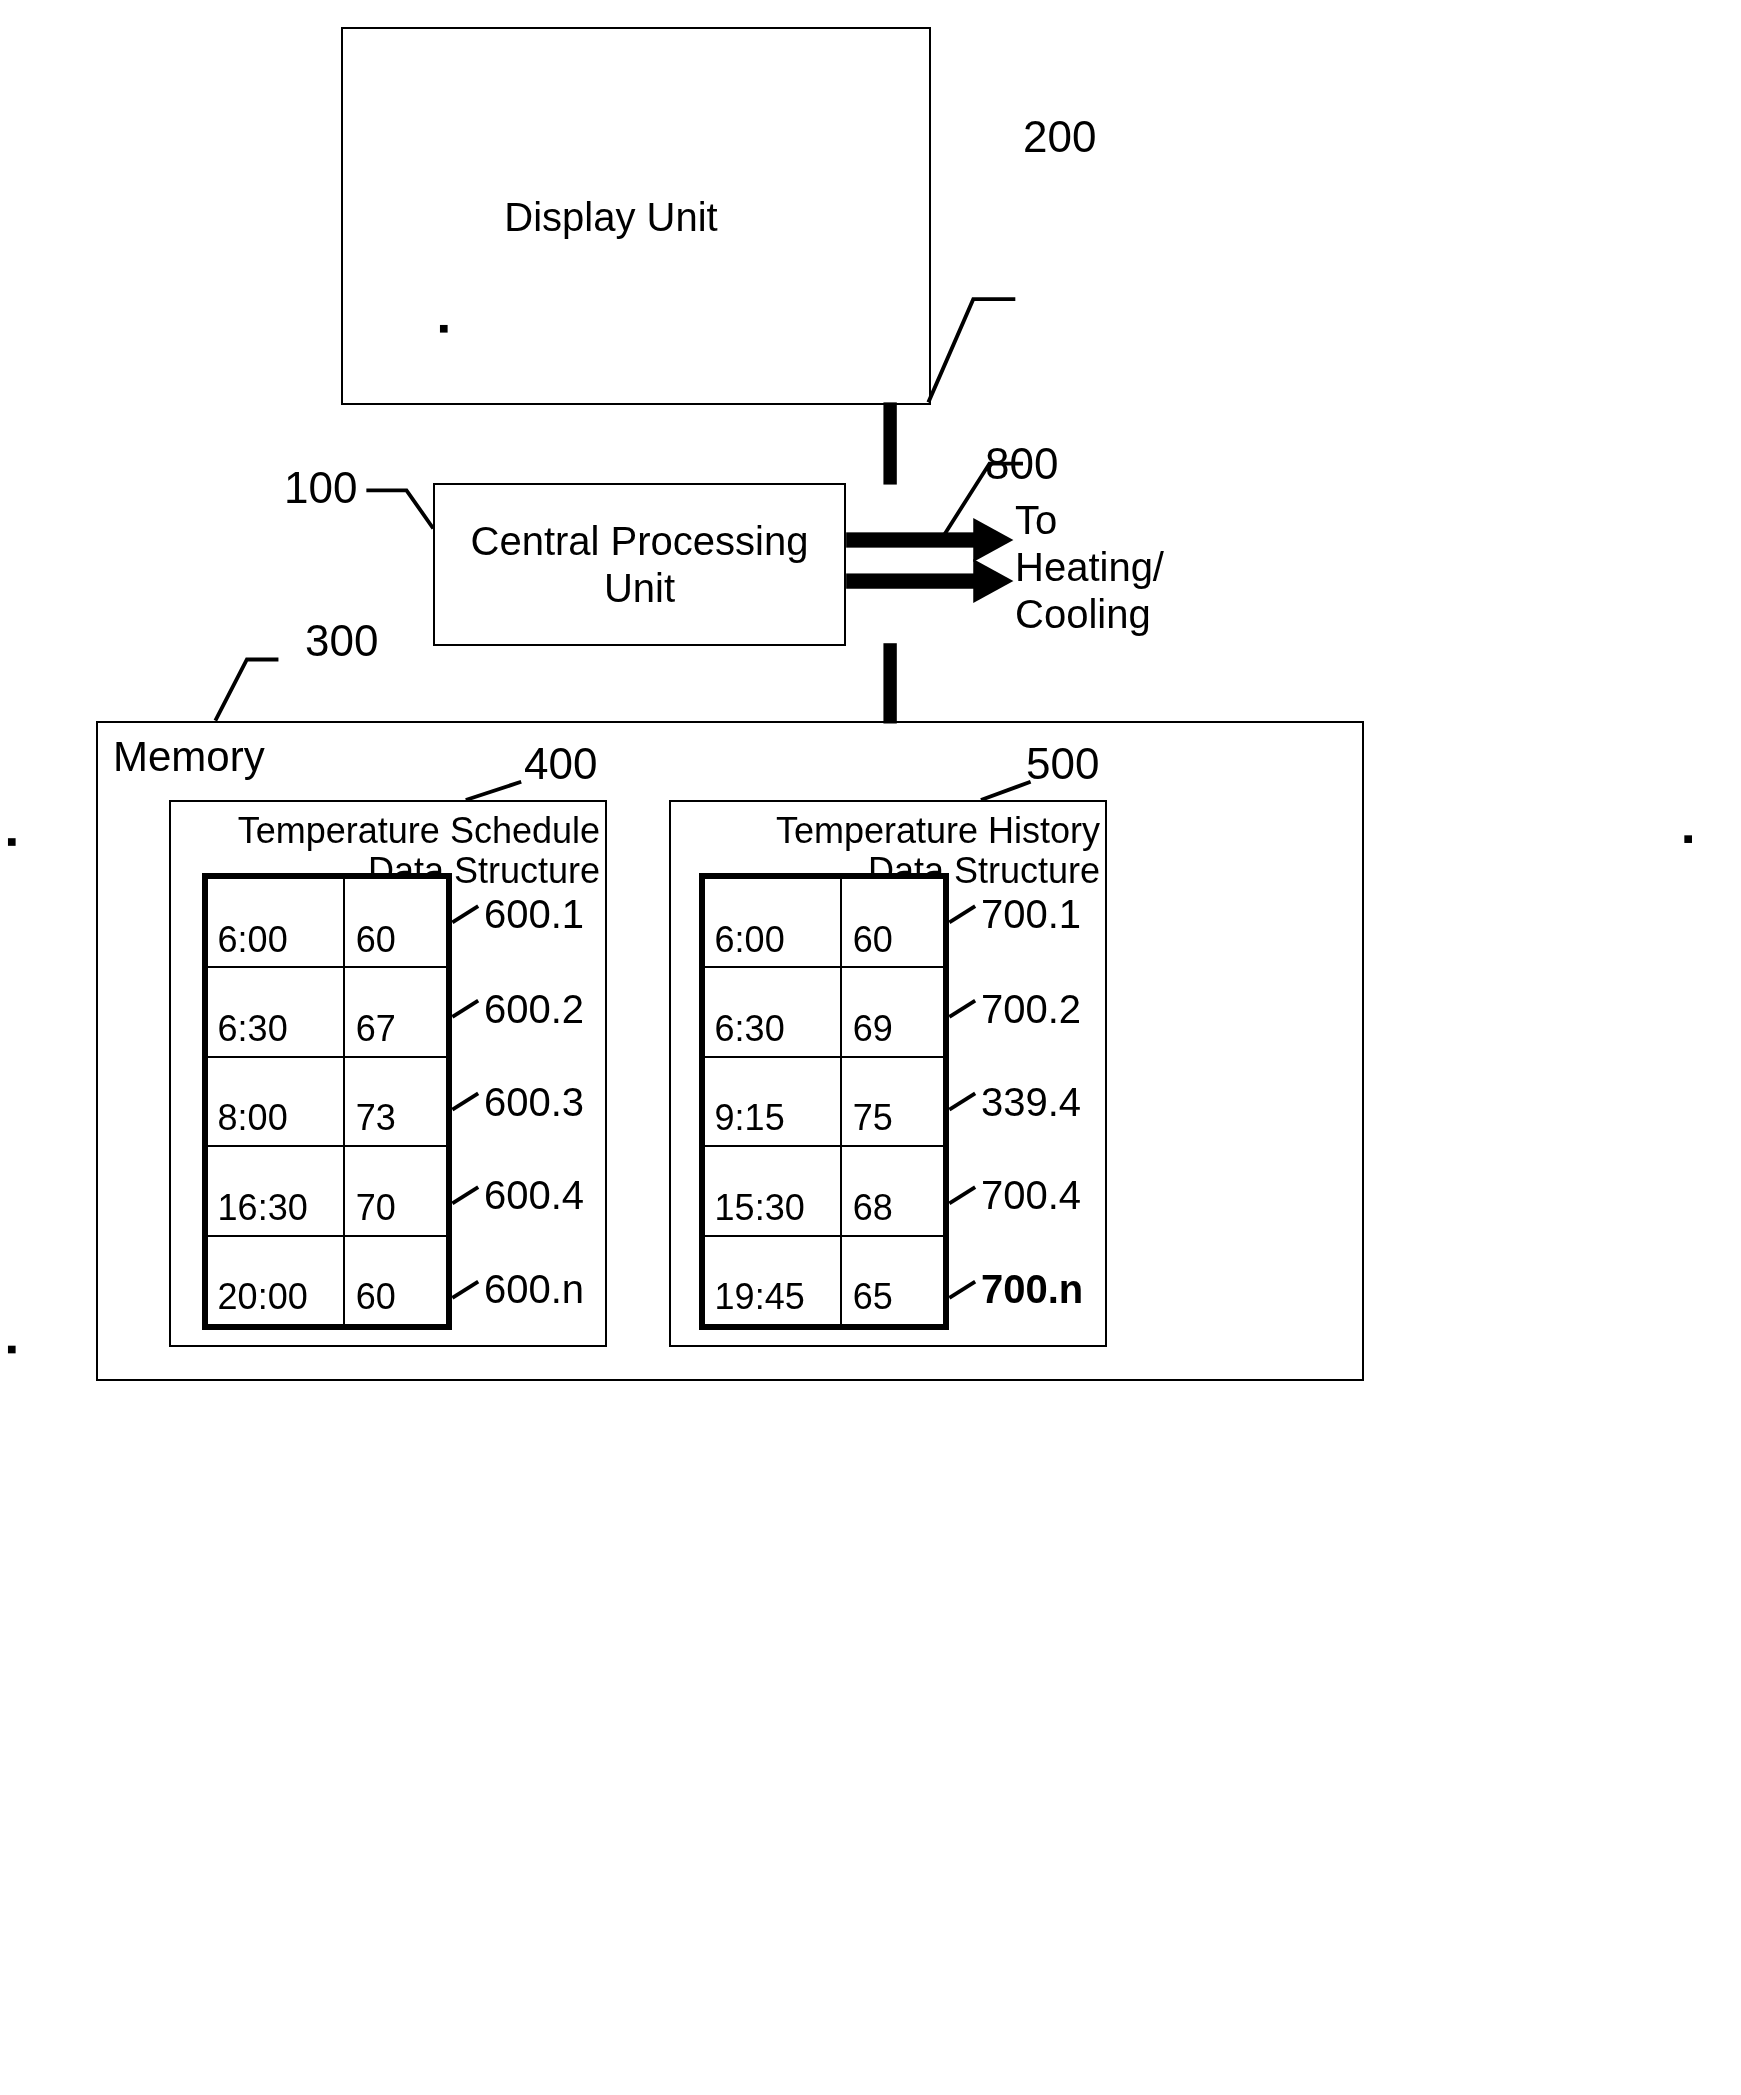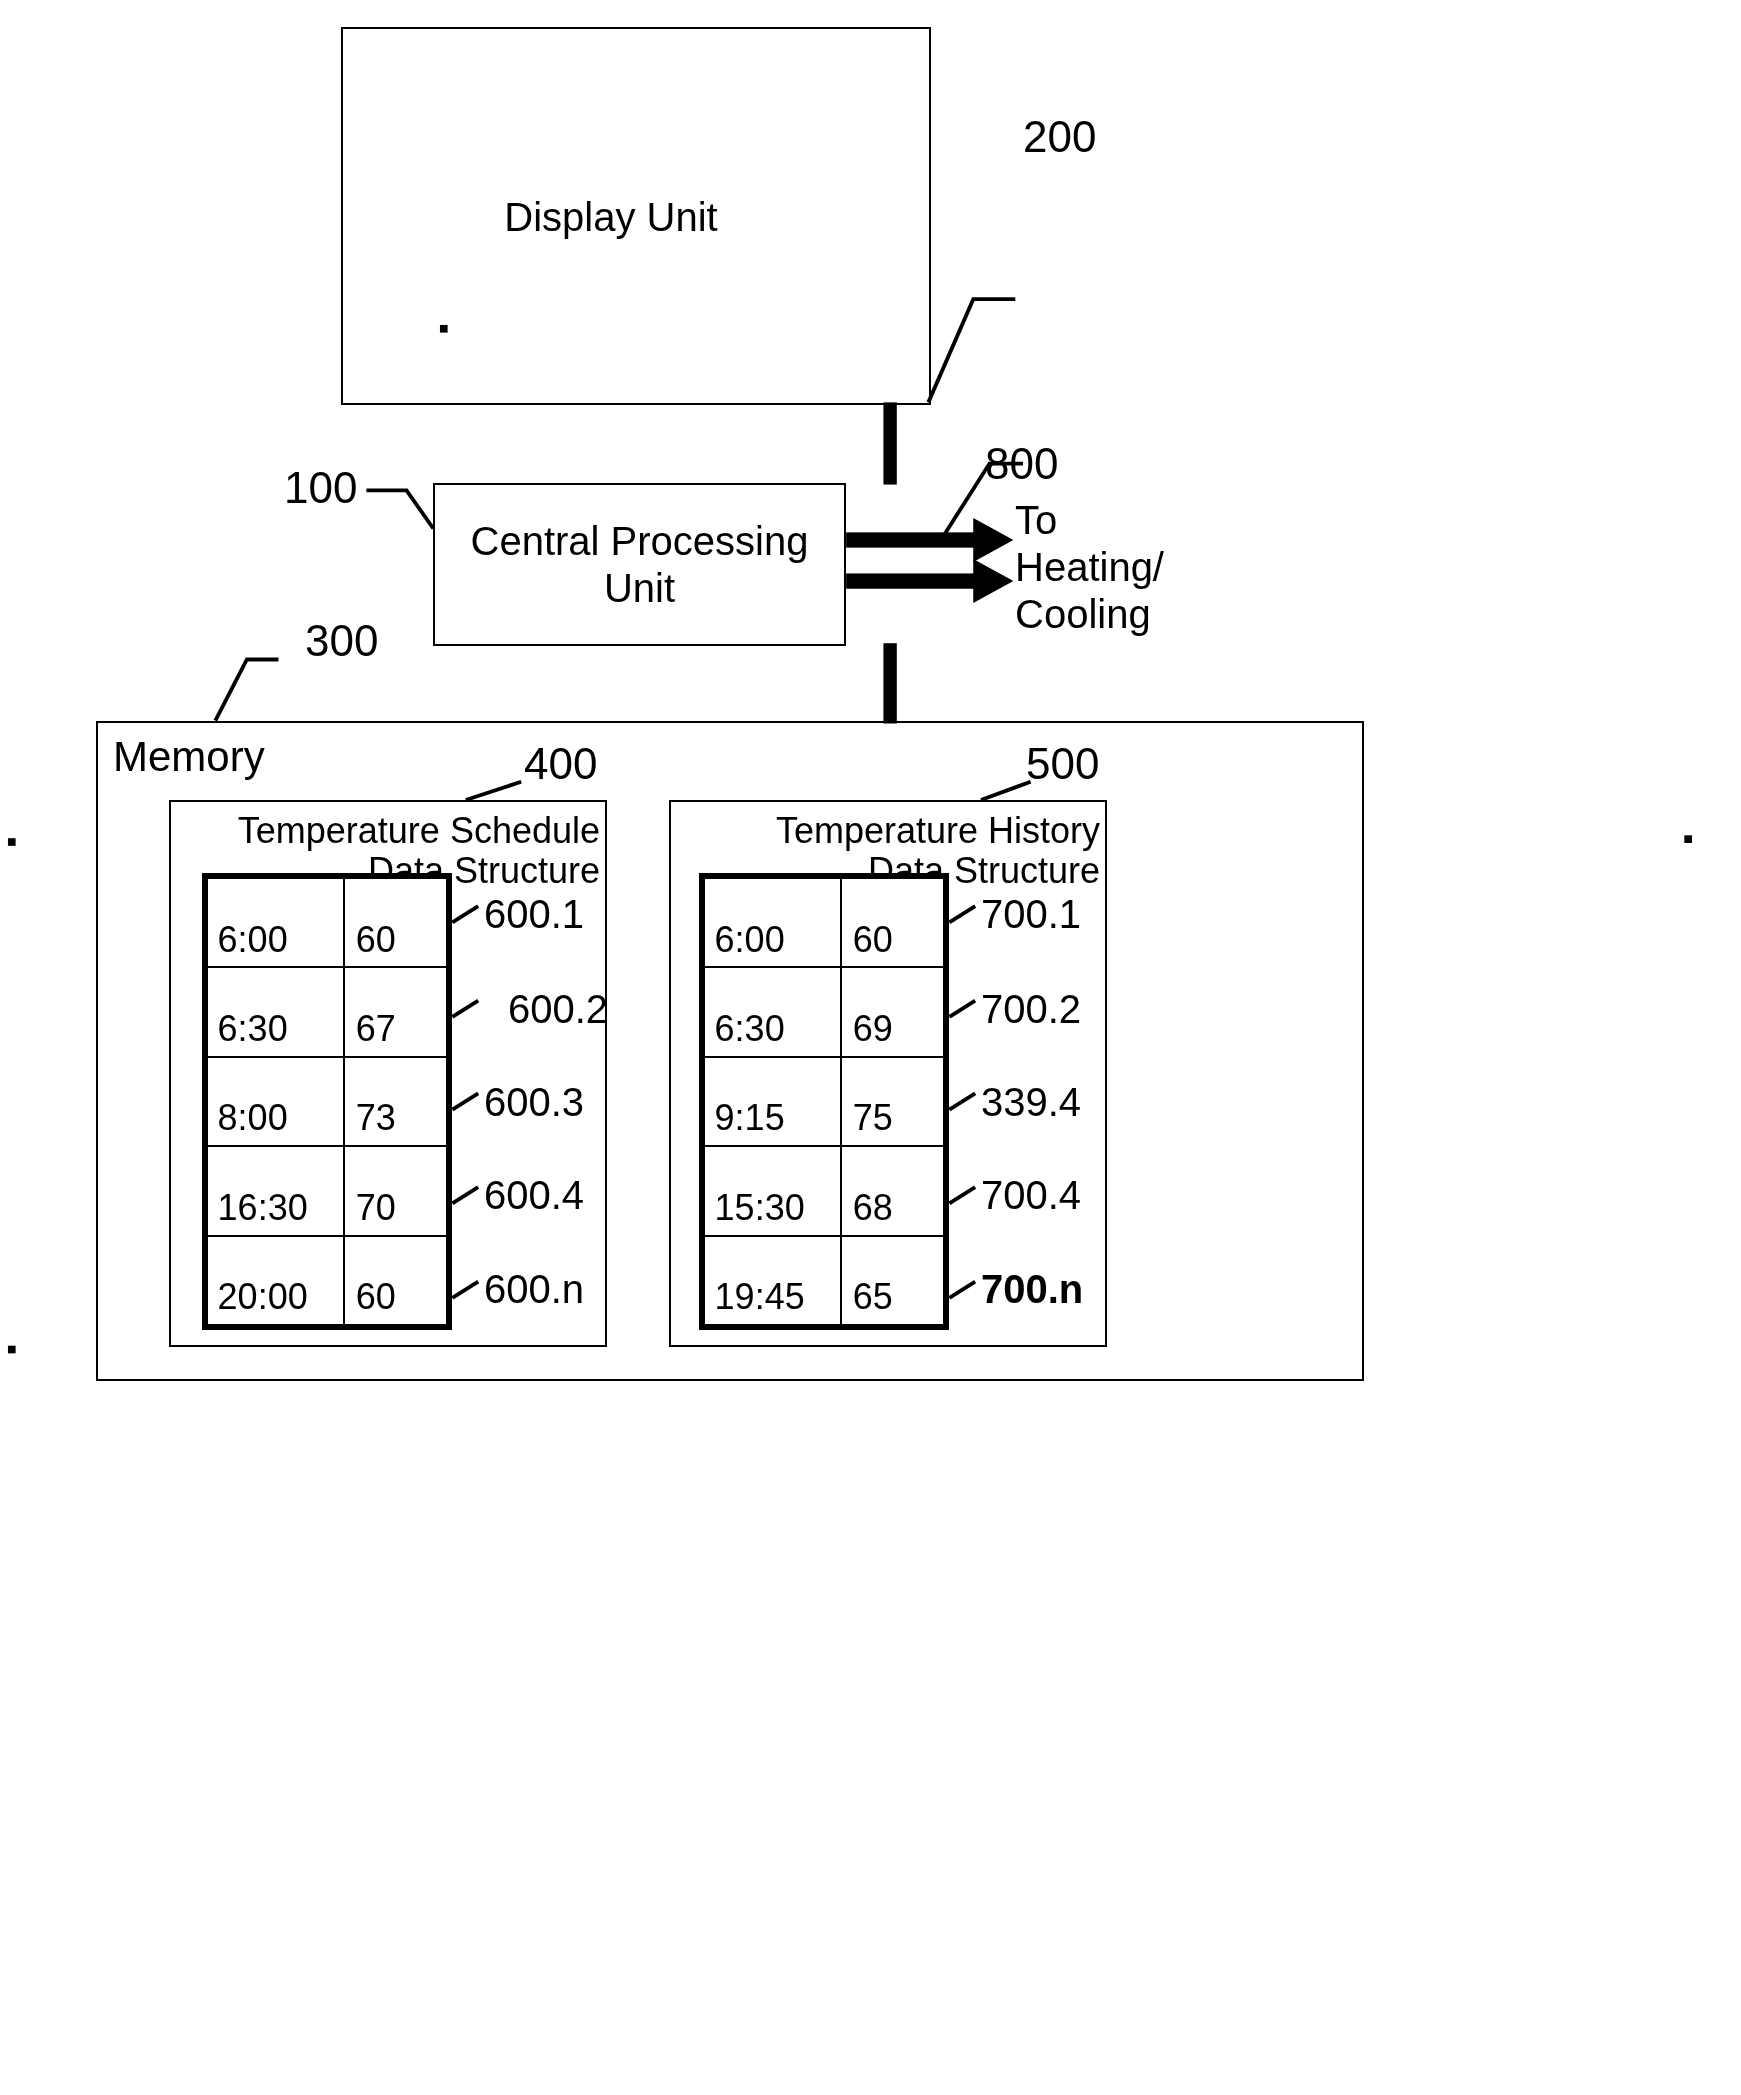--- a/index.html
+++ b/index.html
@@ -157,21 +157,21 @@
         </tr>
         <tr>
           <td class="col-time">20:00</td>
           <td class="col-temp">60</td>
         </tr>
       </tbody>
     </table>
   </div>
 
   <div class="row-ref" style="left:484px; top:894px;">600.1</div>
-  <div class="row-ref" style="left:508px; top:989px;">600.2</div>
+  <div class="row-ref" style="left:484px; top:989px;">600.2</div>
   <div class="row-ref" style="left:484px; top:1082px;">600.3</div>
   <div class="row-ref" style="left:484px; top:1175px;">600.4</div>
   <div class="row-ref" style="left:484px; top:1269px;">600.n</div>
 
   <div class="box" style="left:669px; top:800px; width:438px; height:547px;">
   </div>
   <div class="section-title" style="left:677px; top:811px; width:423px;">Temperature History
 Data Structure</div>
 
   <div class="ref-num" style="left:1026px; top:742px;">500</div>

